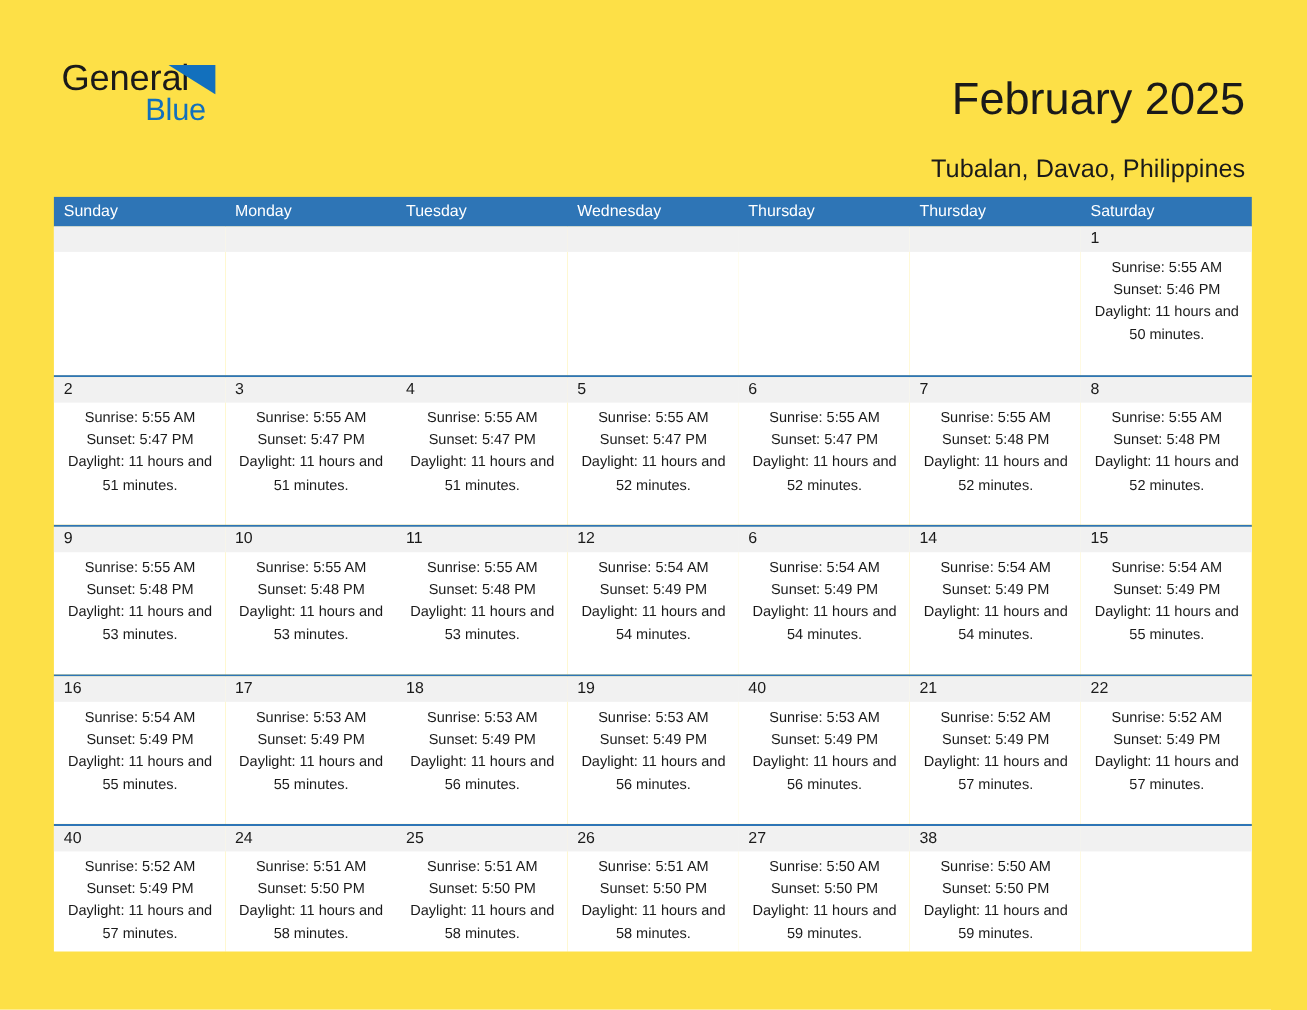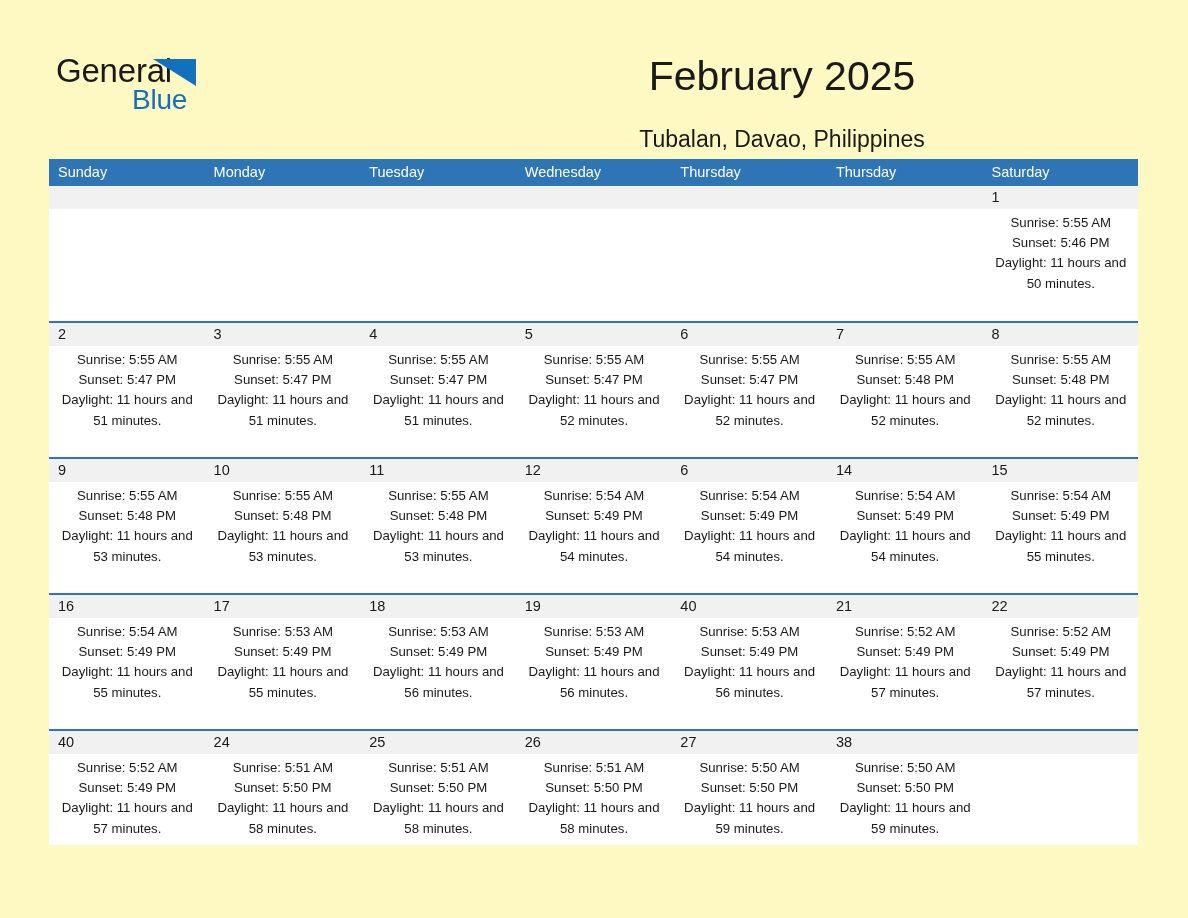--- a/index.html
+++ b/index.html
@@ -6,21 +6,21 @@
   html, body {
     width: 1188px;
     height: 918px;
     background: #ffffff;
     font-family: "Liberation Sans", sans-serif;
   }
   .page {
     position: relative;
     width: 1188px;
     height: 918px;
-    background: #fef9c3;
+    background: #fde047;
   }
 
   
   .header {
     position: absolute;
     left: 0; top: 0;
     width: 1188px;
     height: 158px;
   }
   .logo {
@@ -50,22 +50,22 @@
     left: 76px;
     top: 32px;
     font-size: 28px;
     letter-spacing: -0.2px;
     color: #1270bd;
     font-family: "Liberation Sans", sans-serif;
   }
   .title-block {
     position: absolute;
     right: 56px;
-    top: 52px;
-    text-align: center;
+    top: 66px;
+    text-align: right;
     width: 700px;
   }
   .month-title {
     font-size: 41px;
     color: #1a1a1a;
     line-height: 48px;
     font-weight: normal;
   }
   .location-title {
     font-size: 23px;
@@ -80,20 +80,21 @@
     position: absolute;
     left: 49px;
     top: 159px;
     width: 1089px;
   }
   .dow-row {
     display: flex;
     width: 100%;
     background: #2e75b6;
     height: 27px;
+    margin-top: 20px;
   }
   .dow {
     flex: 1 1 0;
     color: #ffffff;
     font-size: 14.5px;
     line-height: 27px;
     padding-left: 9px;
     white-space: nowrap;
     overflow: hidden;
   }

